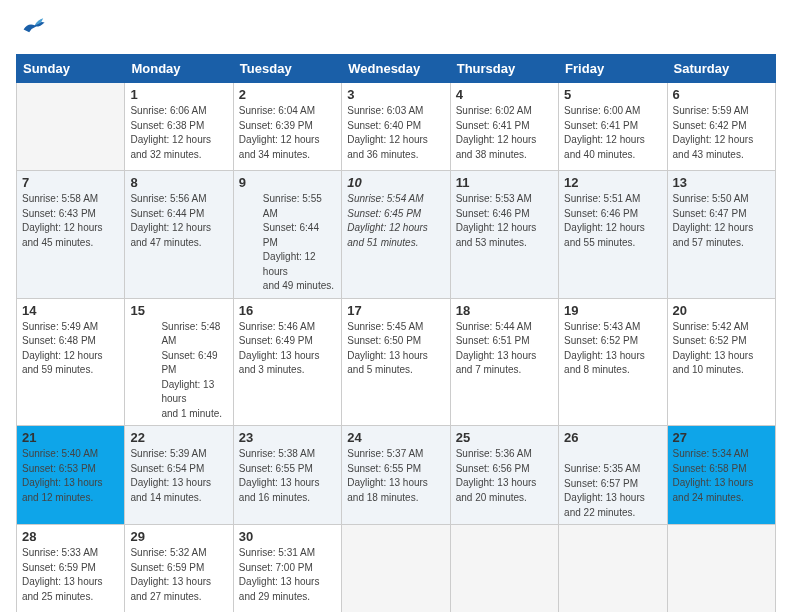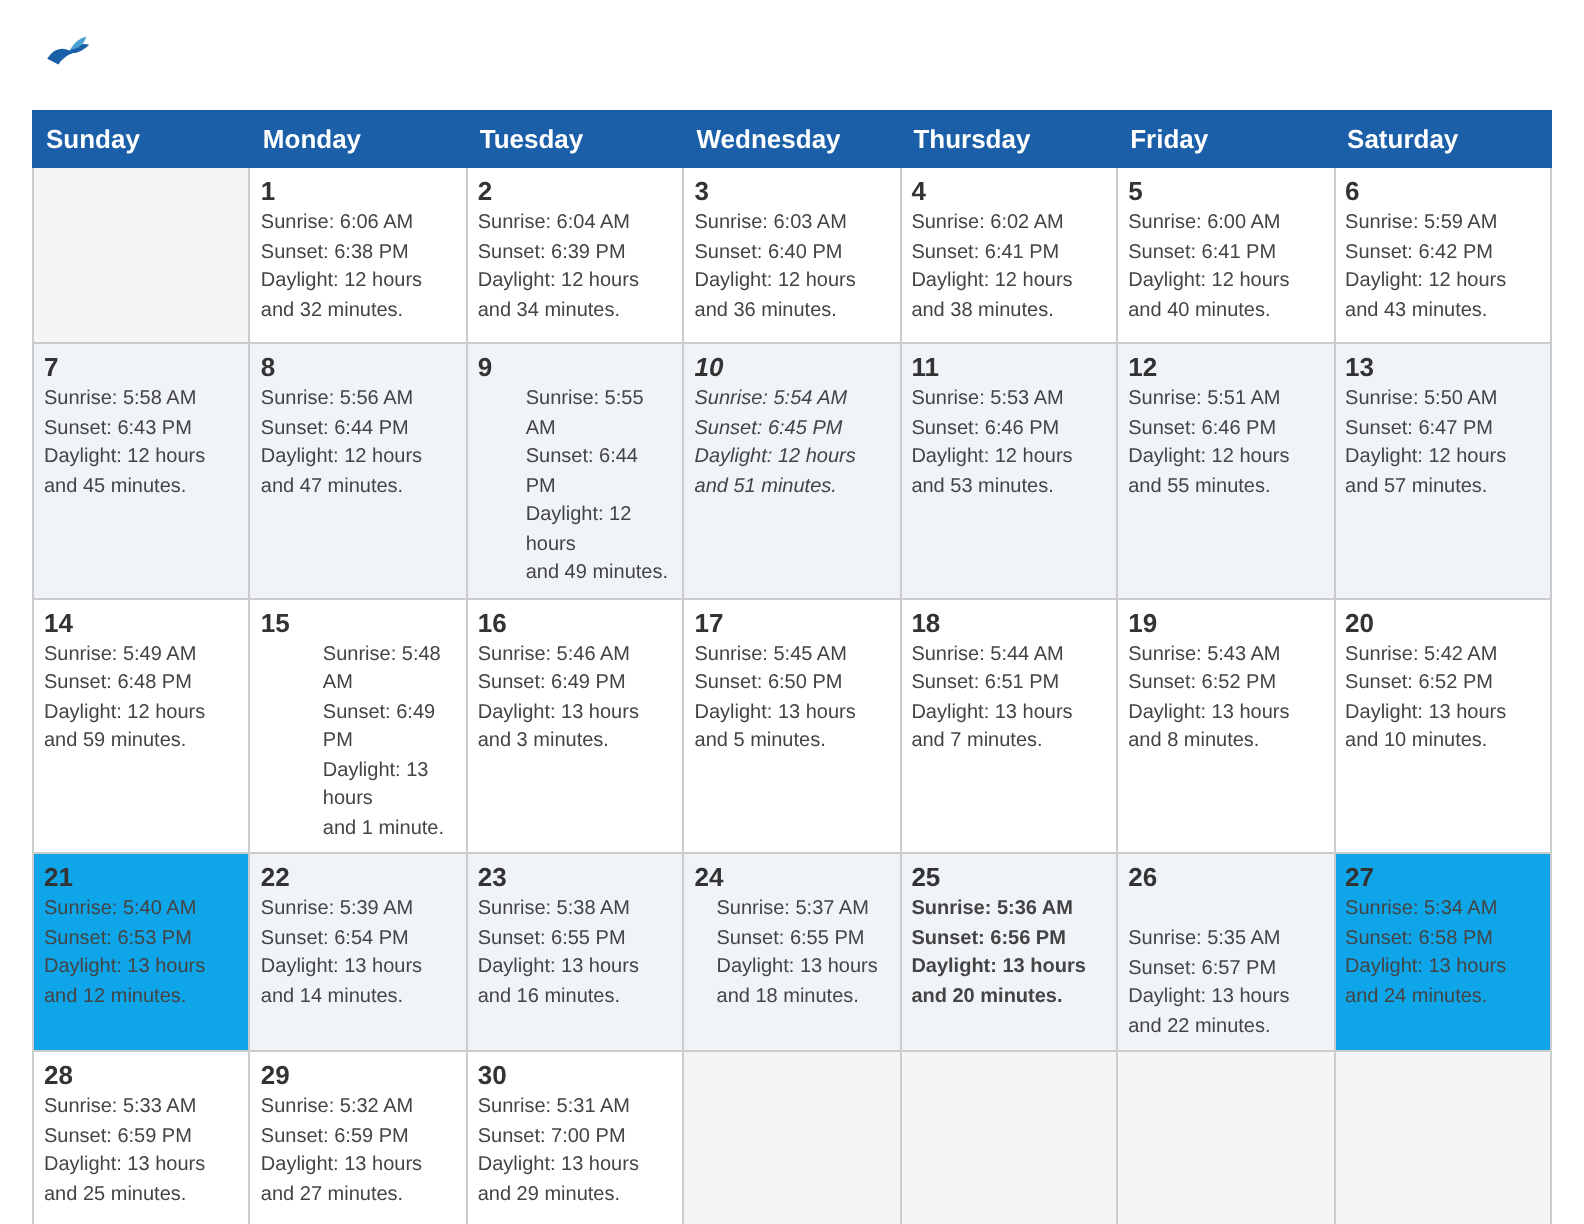--- a/index.html
+++ b/index.html
@@ -290,28 +290,28 @@
         </td>
         <td style="background: rgb(240, 244, 248);">
           <span class="day-number">23</span>
           <div class="day-info" style="white-space: pre-line;">Sunrise: 5:38 AM
 Sunset: 6:55 PM
 Daylight: 13 hours
 and 16 minutes.</div>
         </td>
         <td style="background: rgb(240, 244, 248);">
           <span class="day-number">24</span>
-          <div class="day-info" style="white-space: pre-line; margin-left: 11px;">Sunrise: 5:37 AM
+          <div class="day-info" style="white-space: pre-line;">Sunrise: 5:37 AM
 Sunset: 6:55 PM
 Daylight: 13 hours
 and 18 minutes.</div>
         </td>
         <td style="background: rgb(240, 244, 248);">
           <span class="day-number">25</span>
-          <div class="day-info" style="white-space: pre-line; font-weight: bold;">Sunrise: 5:36 AM
+          <div class="day-info" style="white-space: pre-line;">Sunrise: 5:36 AM
 Sunset: 6:56 PM
 Daylight: 13 hours
 and 20 minutes.</div>
         </td>
         <td style="background: rgb(240, 244, 248);">
           <span class="day-number">26</span>
           <div class="day-info" style="white-space: pre-line; margin-top: 17px;">Sunrise: 5:35 AM
 Sunset: 6:57 PM
 Daylight: 13 hours
 and 22 minutes.</div>

